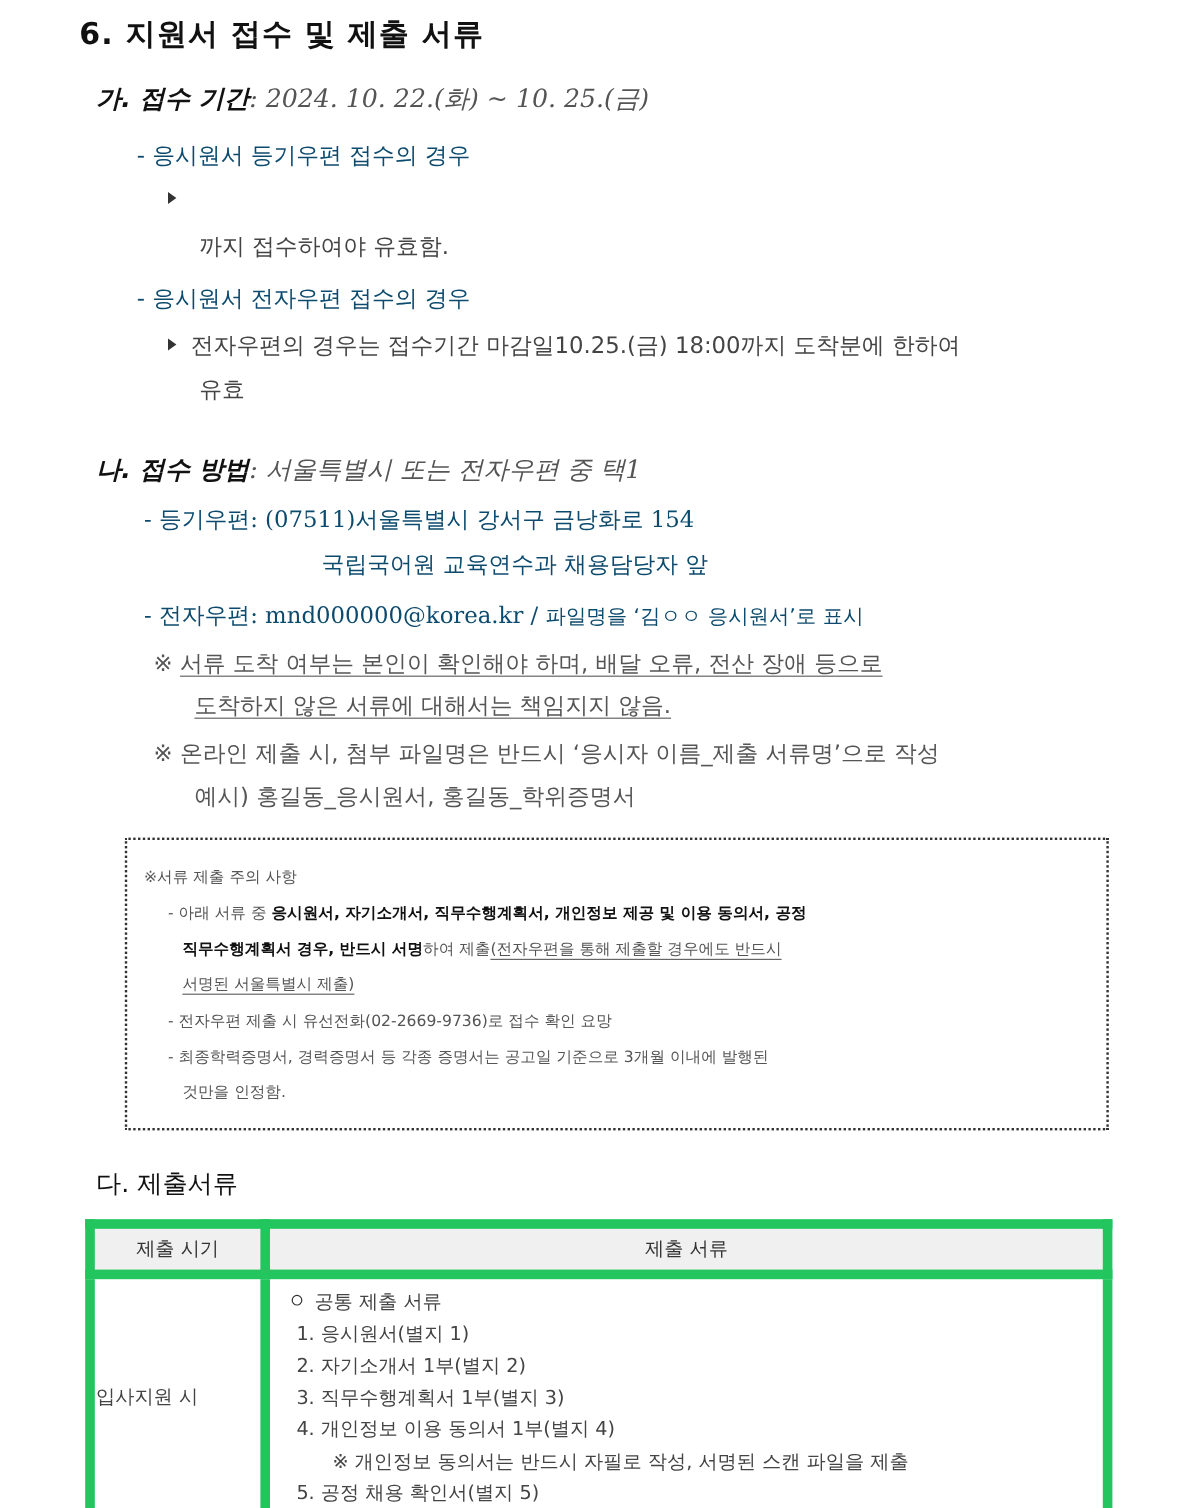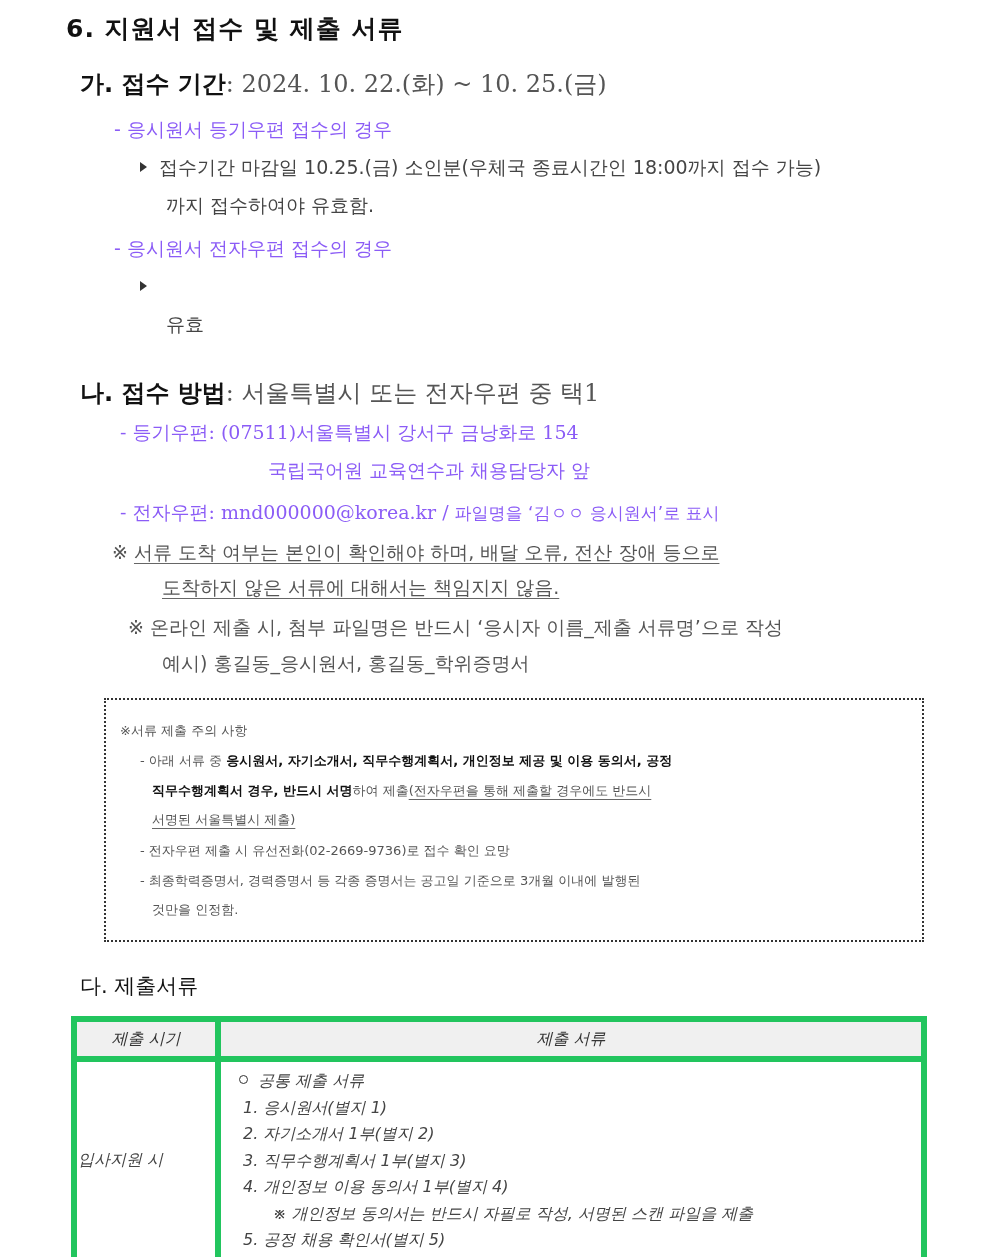--- a/index.html
+++ b/index.html
@@ -3,79 +3,79 @@
 <meta charset="utf-8">
 <style>
   html, body { margin: 0; padding: 0; background: #ffffff; }
   body {
     width: 1001px; height: 1257px; position: relative; overflow: hidden;
     font-family: "DejaVu Sans", sans-serif; color: #222;
   }
   .abs { position: absolute; white-space: nowrap; }
   .serif { font-family: "DejaVu Serif", "Liberation Serif", serif; }
   .h1 { left: 66px; top: 12px; font-size: 25px; font-weight: bold; color: #111; letter-spacing: 1px; }
-  .h2 { font-size: 24px; font-weight: bold; color: #111; }
+  .h2 { font-size: 21px; font-weight: bold; color: #111; font-style: italic; }
   .h2 .rest { font-weight: normal; color: #555; font-family: "DejaVu Serif", "Liberation Serif", serif; }
-  .lvl1 { font-size: 19px; color: #8b5cf6; }
+  .lvl1 { font-size: 19px; color: #0c4a6e; }
   .lvl2 { font-size: 19px; color: #444; }
   .tri { display: inline-block; width: 0; height: 0; border-top: 5px solid transparent; border-bottom: 5px solid transparent; border-left: 7px solid #333; margin-right: 12px; vertical-align: middle; position: relative; top: -2px; }
   .ul { text-decoration: underline; text-decoration-color: #666; text-underline-offset: 4px; }
   .note { font-size: 19px; color: #555; }
   .dotbox {
     position: absolute; left: 104px; top: 698px; width: 820px; height: 244px;
     border: 2px dotted #333; box-sizing: border-box;
   }
   .box-text { font-size: 13px; color: #555; }
   .box-text b { color: #111; }
   table.docs {
     position: absolute; left: 71px; top: 1016px; width: 856px;
     border-collapse: collapse; font-size: 16px; color: #333;
   }
-  table.docs th, table.docs td { border: 6px solid #22c55e; font-style: italic; }
+  table.docs th, table.docs td { border: 8px solid #22c55e; }
   table.docs th { background: #f0f0f0; font-weight: normal; height: 32px; color: #333; }
   table.docs td.when { width: 136px; text-align: left; vertical-align: middle; color: #444; }
   table.docs td.list { padding: 6px 0 6px 18px; line-height: 26.5px; color: #444; }
   .circle { display: inline-block; width: 7px; height: 7px; border: 1.5px solid #333; border-radius: 50%; margin-right: 10px; vertical-align: middle; position: relative; top: -2px; }
   .ind { padding-left: 20px; }
 </style>
 </head>
 <body>
 
 <div class="abs h1">6. 지원서 접수 및 제출 서류</div>
 
 <div class="abs h2" style="left:80px; top:68px;">
   <span>가. 접수 기간</span><span class="rest">: 2024. 10. 22.(화) ~ 10. 25.(금)</span>
 </div>
 
 <div class="abs lvl1" style="left:114px; top:117px;">- 응시원서 등기우편 접수의 경우</div>
 <div class="abs lvl2" style="left:140px; top:155px;">
-  <span class="tri"></span><span>접수기간 마감일 10.25.(금) 소인분(우체국 종료시간인 18:00까지 접수 가능)</span>
+  <span class="tri"></span>
 </div>
 <div class="abs lvl2" style="left:166px; top:193px;">까지 접수하여야 유효함.</div>
 
 <div class="abs lvl1" style="left:114px; top:236px;">- 응시원서 전자우편 접수의 경우</div>
 <div class="abs lvl2" style="left:140px; top:275px;">
-  <span class="tri"></span>
+  <span class="tri"></span><span>전자우편의 경우는 접수기간 마감일10.25.(금) 18:00까지 도착분에 한하여</span>
 </div>
 <div class="abs lvl2" style="left:166px; top:312px;">유효</div>
 
 <div class="abs h2" style="left:80px; top:377px;">
   <span>나. 접수 방법</span><span class="rest">: 서울특별시 또는 전자우편 중 택1</span>
 </div>
 
 <div class="abs lvl1 serif" style="left:120px; top:420px;">
   <span>- 등기우편: </span><span>(07511)서울특별시 강서구 금낭화로 154</span>
 </div>
 <div class="abs lvl1 serif" style="left:268px; top:458px;">국립국어원 교육연수과 채용담당자 앞</div>
 
 <div class="abs lvl1" style="left:120px; top:500px;">
   <span class="serif">- 전자우편: </span><span class="serif">mnd000000@korea.kr</span><span class="serif"> / </span><span style="font-size:17px;">파일명을 ‘김ㅇㅇ 응시원서’로 표시</span>
 </div>
 
-<div class="abs note" style="left:112px; top:540px;">
+<div class="abs note" style="left:128px; top:540px;">
   <span>※ </span><span class="ul">서류 도착 여부는 본인이 확인해야 하며, 배달 오류, 전산 장애 등으로</span>
 </div>
 <div class="abs note" style="left:162px; top:575px;">
   <span class="ul">도착하지 않은 서류에 대해서는 책임지지 않음.</span>
 </div>
 
 <div class="abs note" style="left:128px; top:615px;">※ 온라인 제출 시, 첨부 파일명은 반드시 ‘응시자 이름_제출 서류명’으로 작성</div>
 <div class="abs note" style="left:162px; top:651px;">예시) 홍길동_응시원서, 홍길동_학위증명서</div>
 
 <div class="dotbox"></div>

